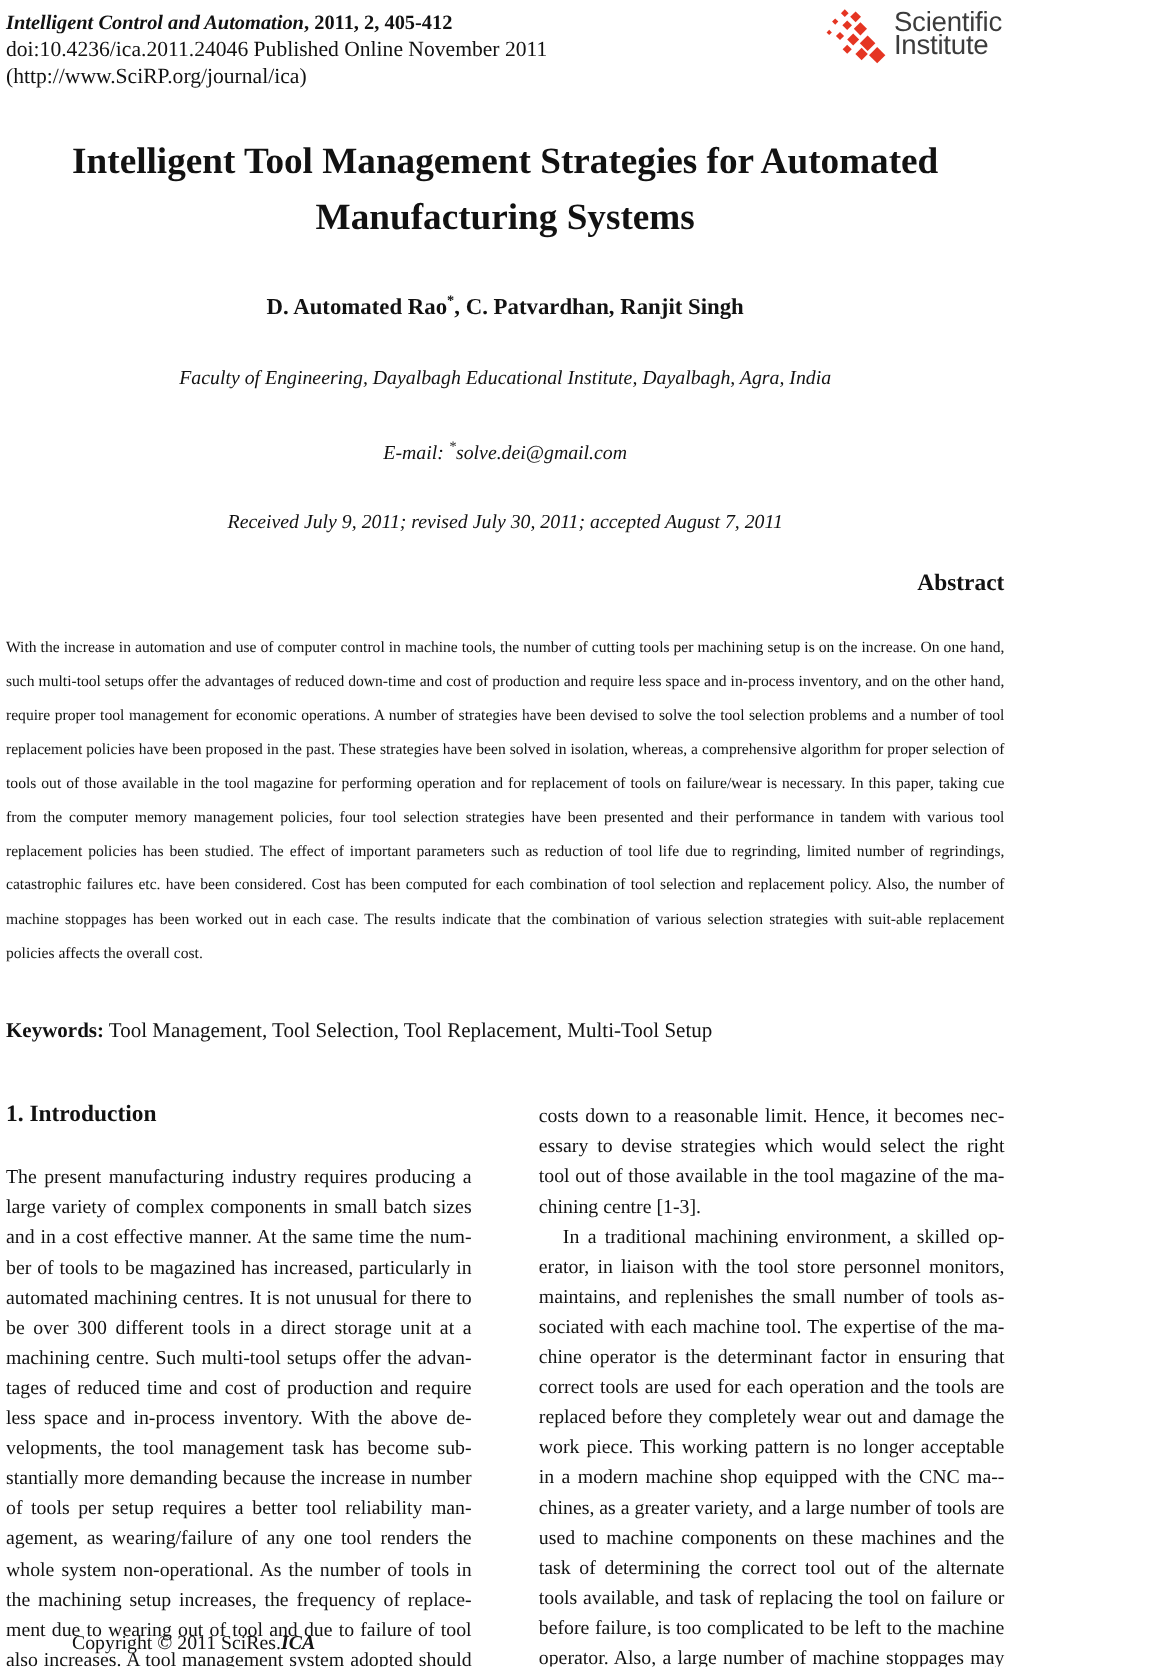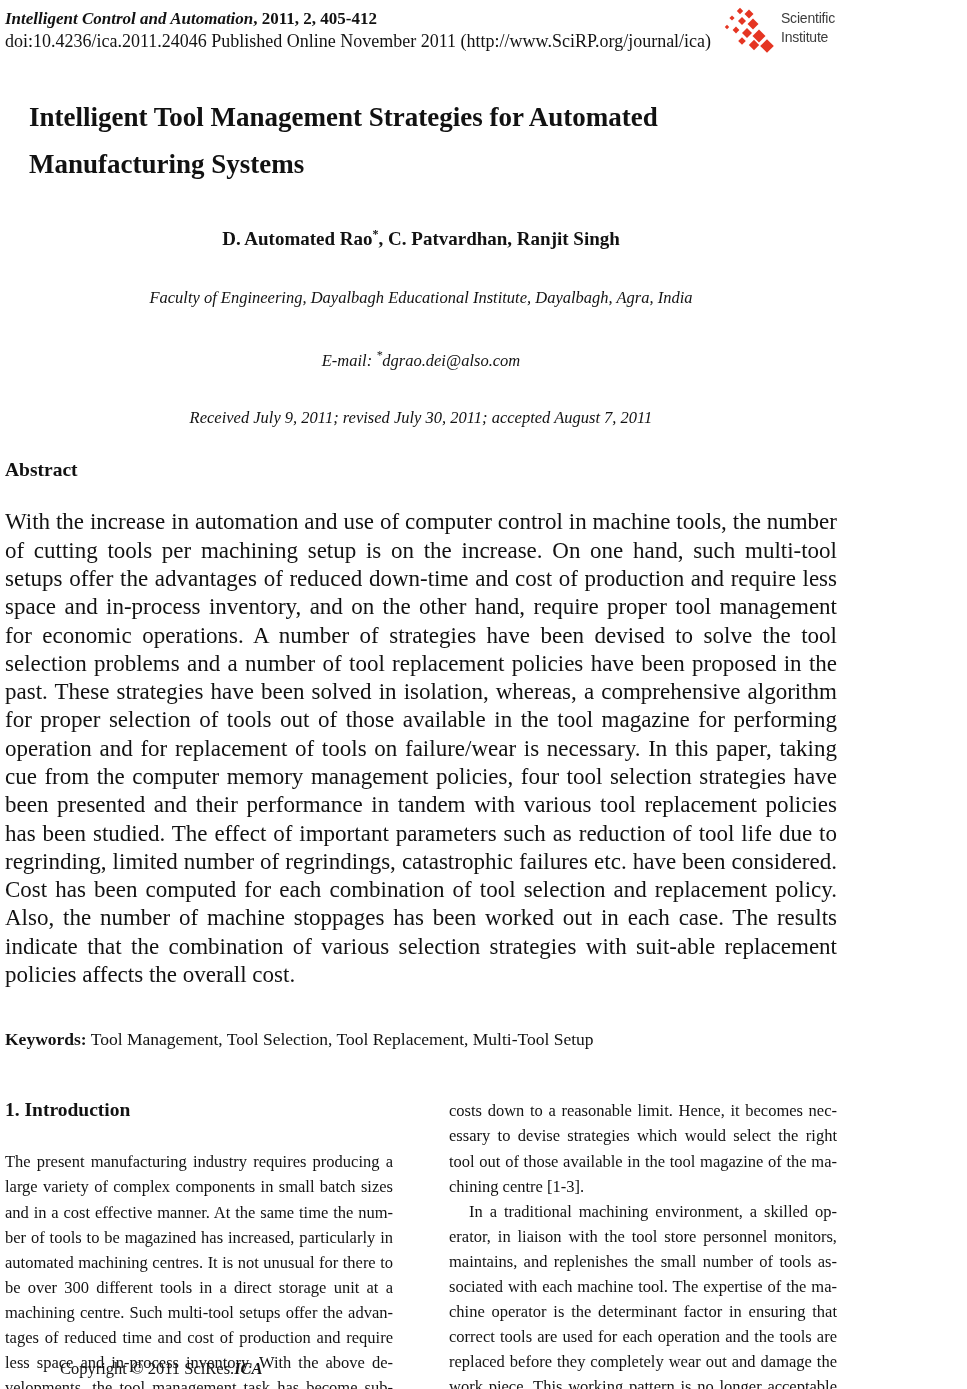--- a/index.html
+++ b/index.html
@@ -14,38 +14,38 @@
   }
   
   .header { display:flex; justify-content:space-between; align-items:flex-start; }
   .header-lines { padding-top:2px; }
   .journal-line { font-size:17px; font-weight:bold; line-height:22px; }
   .journal-name { font-style:italic; }
   .doi-line { font-size:18px; line-height:22px; }
   .logo { display:flex; align-items:flex-start; gap:5px; padding-right:2px; }
   .logo-text {
     font-family:"Liberation Sans", sans-serif;
-    font-size:14px; line-height:18.5px; color:#3c3c3c; letter-spacing:-0.2px;
+    font-size:23px; line-height:18.5px; color:#3c3c3c; letter-spacing:-0.2px;
     padding-top:3px;
   }
   
   .paper-title {
-    margin-top:36px; 
-    font-size:27px; font-weight:bold; line-height:47px;
+    margin-top:36px; text-align:center;
+    font-size:31px; font-weight:bold; line-height:47px;
     padding:0 24px;
   }
   .byline { margin-top:34px; text-align:center; font-size:19px; font-weight:bold; line-height:24px; }
   .byline sup, .email sup { font-size:12px; }
   .affil, .email, .dates {
     text-align:center; font-style:italic; font-size:16.5px; line-height:21.5px;margin-top:36px;
   }
   
-  .abstract-heading { margin-top:30px; font-size:19.5px; font-weight:bold; line-height:24px; }
+  .abstract-heading { margin-top:30px; font-size:19.5px; font-weight:bold; line-height:24px;text-align:right; }
   .abstract-body {
-    margin-top:26px; font-size:23px; line-height:28.3px; text-align:justify;font-family:Liberation Serif, serif;
+    margin-top:26px; font-size:13px; line-height:28.3px; text-align:justify;font-family:Liberation Serif, serif;
   }
   .keywords { margin-top:38px; font-size:17.5px; line-height:24px; }
   .keywords-label { font-weight:bold; }
   
   .columns { display:flex; gap:56px; margin-top:47px; }
   .col { flex:1 1 0; font-size:16.5px; line-height:25.1px; text-align:justify; }
   .section-heading { font-size:19.5px; font-weight:bold; line-height:24px; margin:0 0 27px 0; text-align:left; }
   .col p { margin:0; }
   .col p.indent { text-indent:20px; }
   
@@ -95,21 +95,21 @@
   </div>
 
   <div class="paper-title">Intelligent Tool Management Strategies for Automated Manufacturing Systems</div>
 
   <div class="byline">
     <span>D. Automated Rao</span><sup>*</sup><span>, C. Patvardhan, Ranjit Singh</span>
   </div>
   <div class="affil">Faculty of Engineering, Dayalbagh Educational Institute, Dayalbagh, Agra, India</div>
   <div class="email">
     <span>E-mail:</span>
-    <sup>*</sup><span>dgrao.dei@also.com</span>
+    <sup>*</sup><span>solve.dei@gmail.com</span>
   </div>
   <div class="dates">Received July 9, 2011; revised July 30, 2011; accepted August 7, 2011</div>
 
   <div class="abstract-heading">Abstract</div>
   <div class="abstract-body">With the increase in automation and use of computer control in machine tools, the number of cutting tools per machining setup is on the increase. On one hand, such multi-tool setups offer the advantages of reduced down-time and cost of production and require less space and in-process inventory, and on the other hand, require proper tool management for economic operations. A number of strategies have been devised to solve the tool selection problems and a number of tool replacement policies have been proposed in the past. These strategies have been solved in isolation, whereas, a comprehensive algorithm for proper selection of tools out of those available in the tool magazine for performing operation and for replacement of tools on failure/wear is necessary. In this paper, taking cue from the computer memory management policies, four tool selection strategies have been presented and their performance in tandem with various tool replacement policies has been studied. The effect of important parameters such as reduction of tool life due to regrinding, limited number of regrindings, catastrophic failures etc. have been considered. Cost has been computed for each combination of tool selection and replacement policy. Also, the number of machine stoppages has been worked out in each case. The results indicate that the combination of various selection strategies with suit-able replacement policies affects the overall cost.</div>
 
   <div class="keywords">
     <span class="keywords-label">Keywords:</span><span> Tool Management, Tool Selection, Tool Replacement, Multi-Tool Setup</span>
   </div>
 

